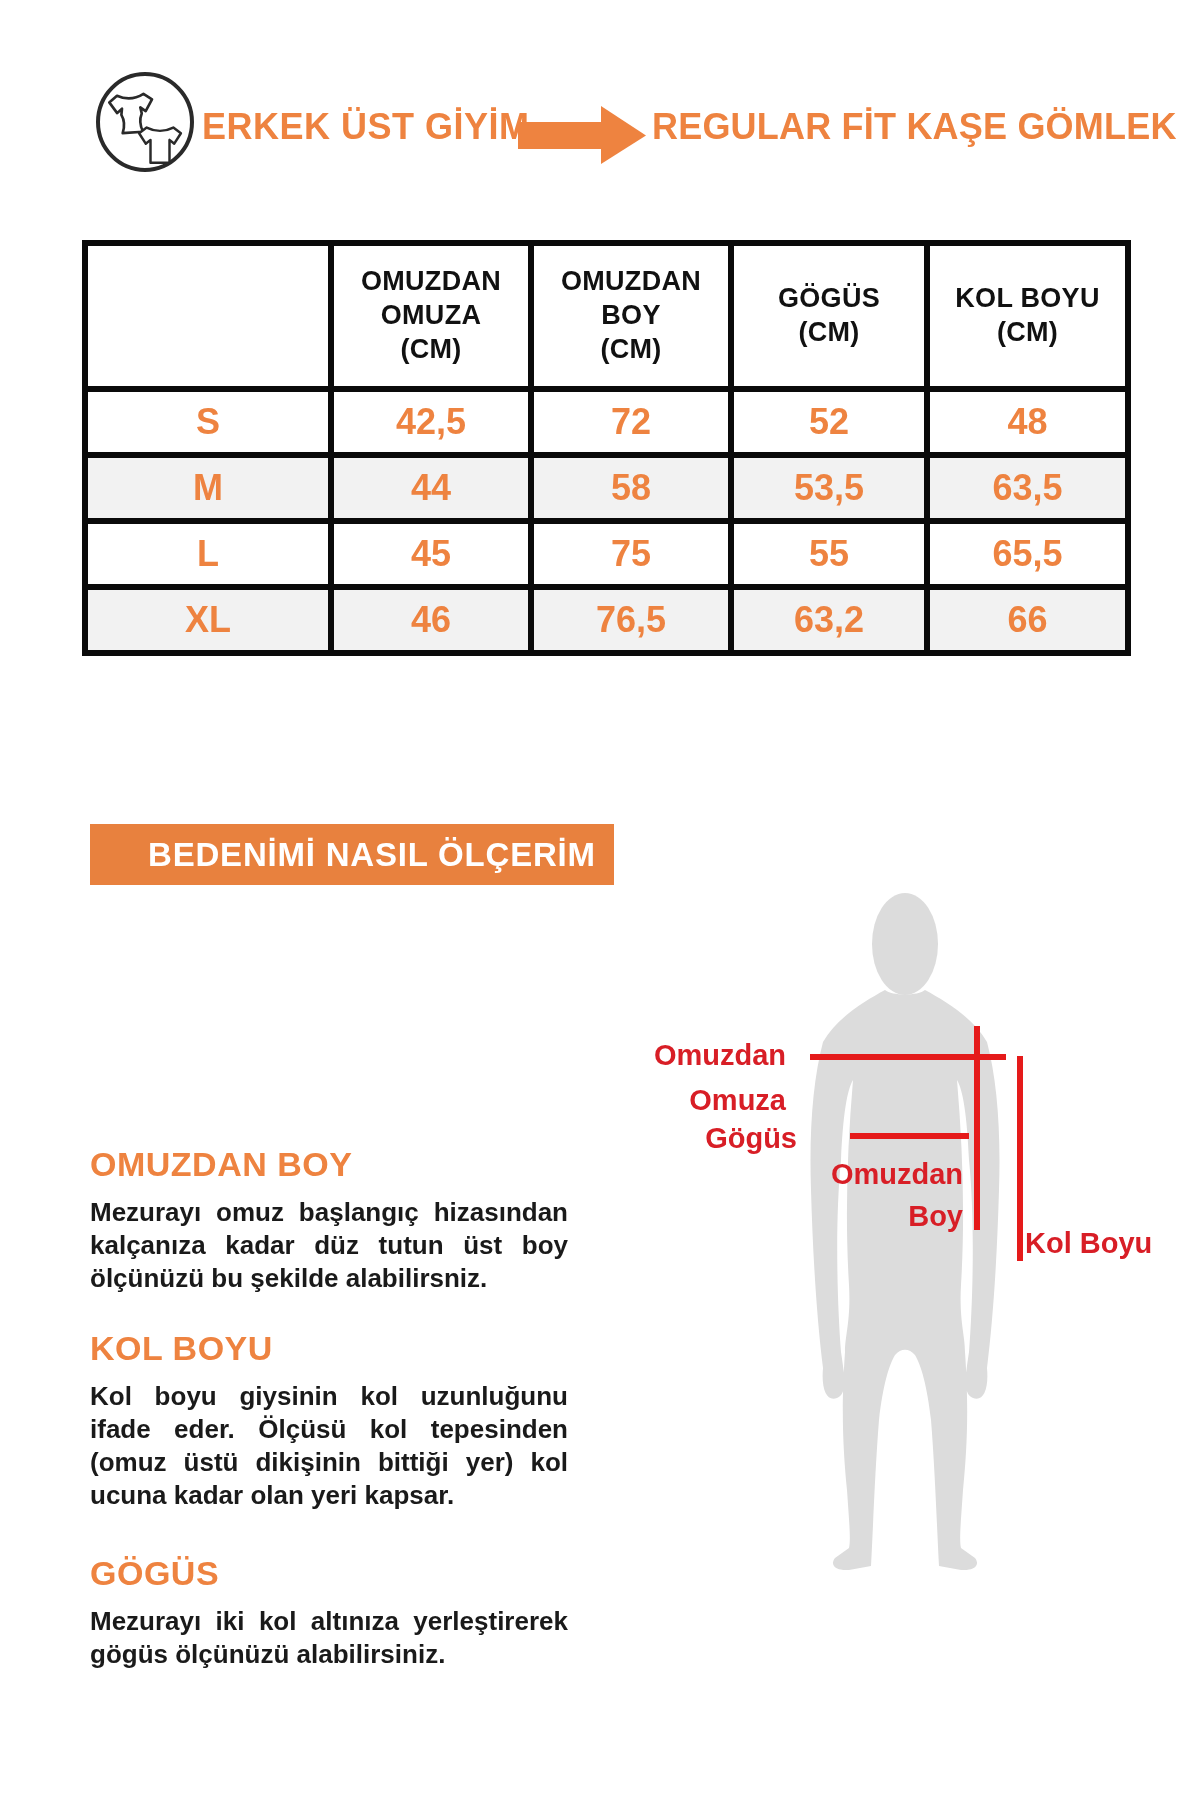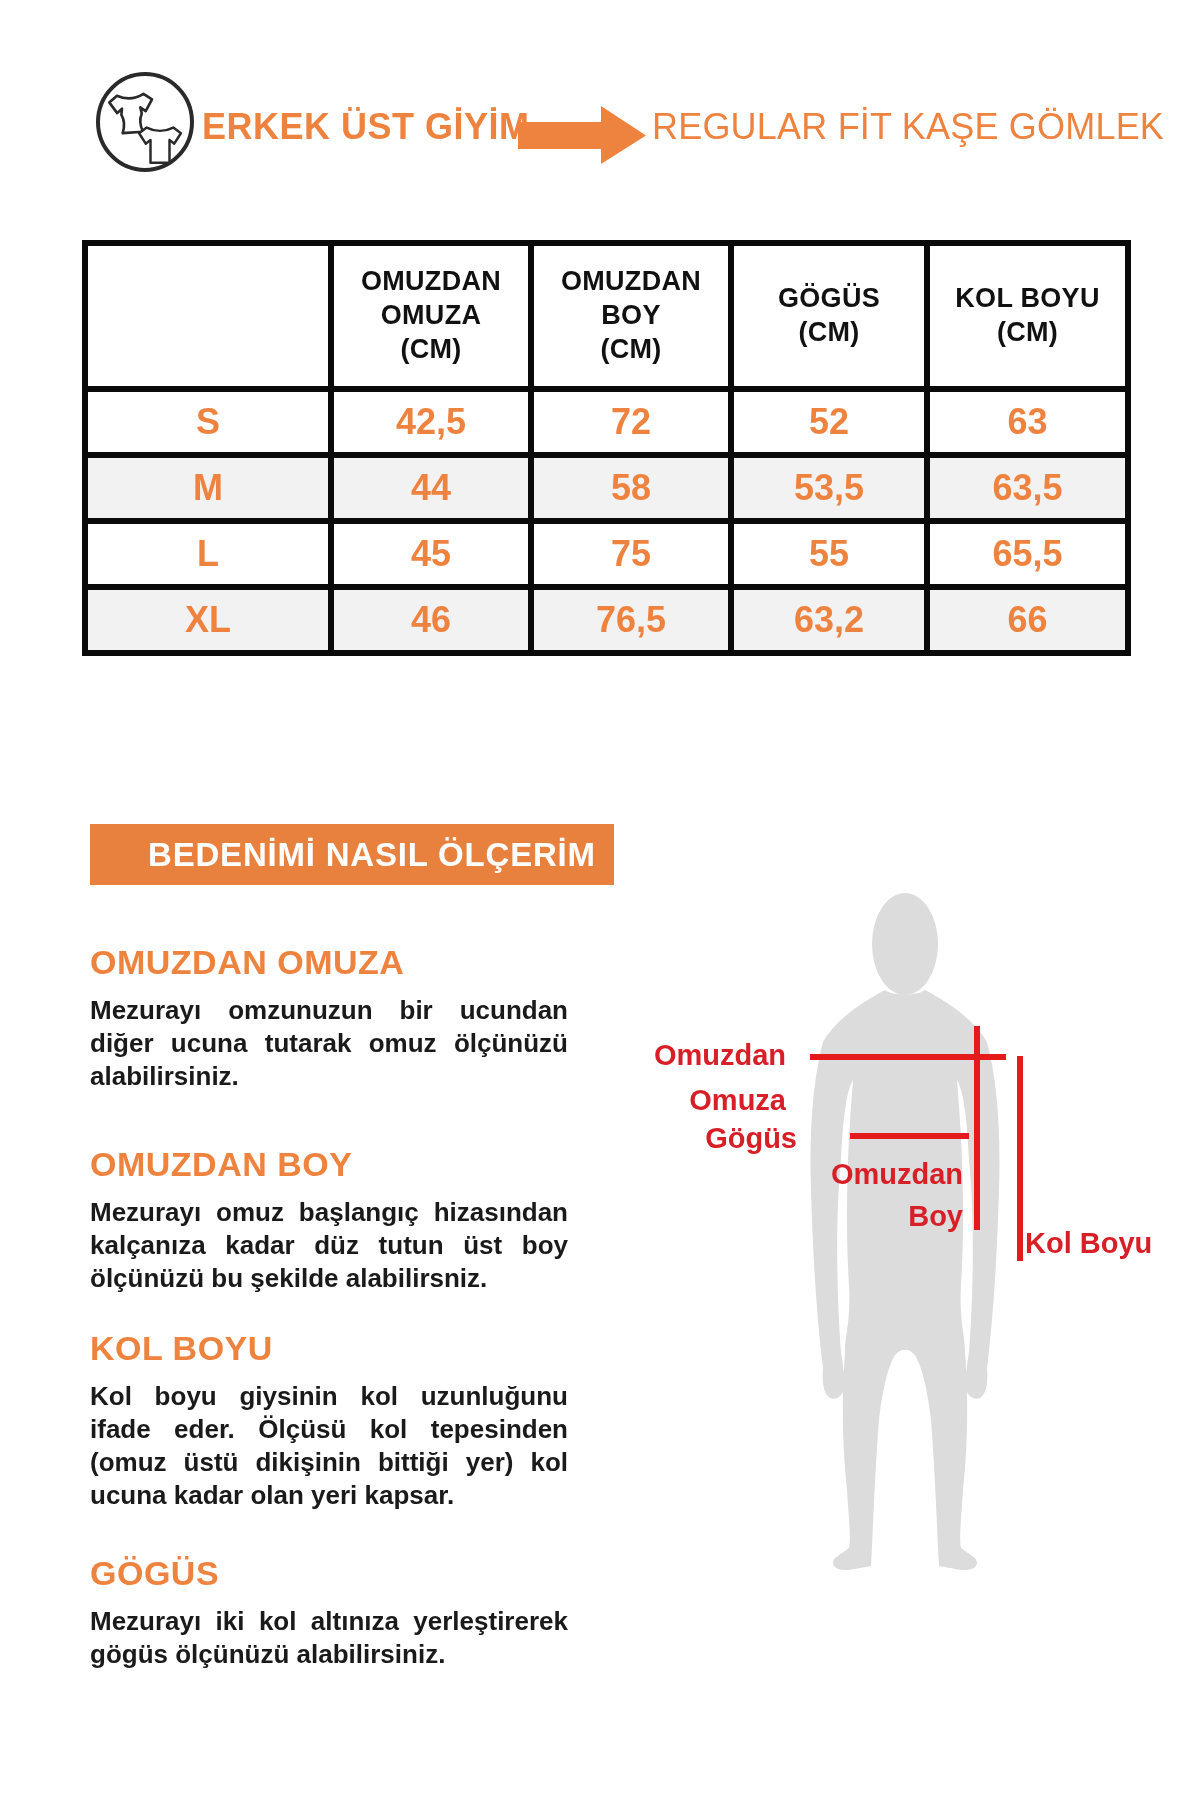--- a/index.html
+++ b/index.html
@@ -4,21 +4,21 @@
 <style>
   html,body{margin:0;padding:0;background:#ffffff;}
   .page{
     position:relative;width:1184px;height:1800px;background:#ffffff;overflow:hidden;
     font-family:"Liberation Sans", sans-serif;
   }
   .abs{position:absolute;}
 
   
   .cat-title{left:202px;top:106px;font-size:36px;font-weight:700;color:#EE8340;letter-spacing:.5px;white-space:nowrap;}
-  .prod-title{left:652px;top:106px;font-size:36px;font-weight:400;color:#EE8340;letter-spacing:.2px;white-space:nowrap;}
+  .prod-title{left:652px;top:106px;font-size:36px;font-weight:700;color:#EE8340;letter-spacing:.2px;white-space:nowrap;}
   .icon-circle{left:90px;top:68px;}
   .arrow{left:516px;top:102px;}
 
   
   table.size{
     position:absolute;left:82px;top:240px;
     border-collapse:collapse;table-layout:fixed;width:1013px;
   }
   table.size td,table.size th{
     border:6px solid #0a0a0a;text-align:center;vertical-align:middle;padding:0;
@@ -98,21 +98,21 @@
       <th class="colhead col3">GÖGÜS
 (CM)</th>
       <th class="colhead col4">KOL BOYU
 (CM)</th>
     </tr>
     <tr class="data">
       <td class="val">S</td>
       <td class="val">42,5</td>
       <td class="val">72</td>
       <td class="val">52</td>
-      <td class="val">63</td>
+      <td class="val">48</td>
     </tr>
     <tr class="data alt">
       <td class="val">M</td>
       <td class="val">44</td>
       <td class="val">58</td>
       <td class="val">53,5</td>
       <td class="val">63,5</td>
     </tr>
     <tr class="data">
       <td class="val">L</td>
@@ -128,24 +128,20 @@
       <td class="val">63,2</td>
       <td class="val">66</td>
     </tr>
   </tbody>
     </table>
 
   <div class="abs banner">
     <span>BEDENİMİ NASIL ÖLÇERİM</span>
   </div>
 
-  <div class="abs sect s1">
-    <h3>OMUZDAN OMUZA</h3>
-    <p>Mezurayı omzunuzun bir ucundan diğer ucuna tutarak omuz ölçünüzü alabilirsiniz.</p>
-  </div>
   <div class="abs sect s2">
     <h3>OMUZDAN BOY</h3>
     <p>Mezurayı omuz başlangıç hizasından kalçanıza kadar düz tutun üst boy ölçünüzü bu şekilde alabilirsniz.</p>
   </div>
   <div class="abs sect s3">
     <h3>KOL BOYU</h3>
     <p>Kol boyu giysinin kol uzunluğunu ifade eder. Ölçüsü kol tepesinden (omuz üstü dikişinin bittiği yer) kol ucuna kadar olan yeri kapsar.</p>
   </div>
   <div class="abs sect s4">
     <h3>GÖGÜS</h3>

